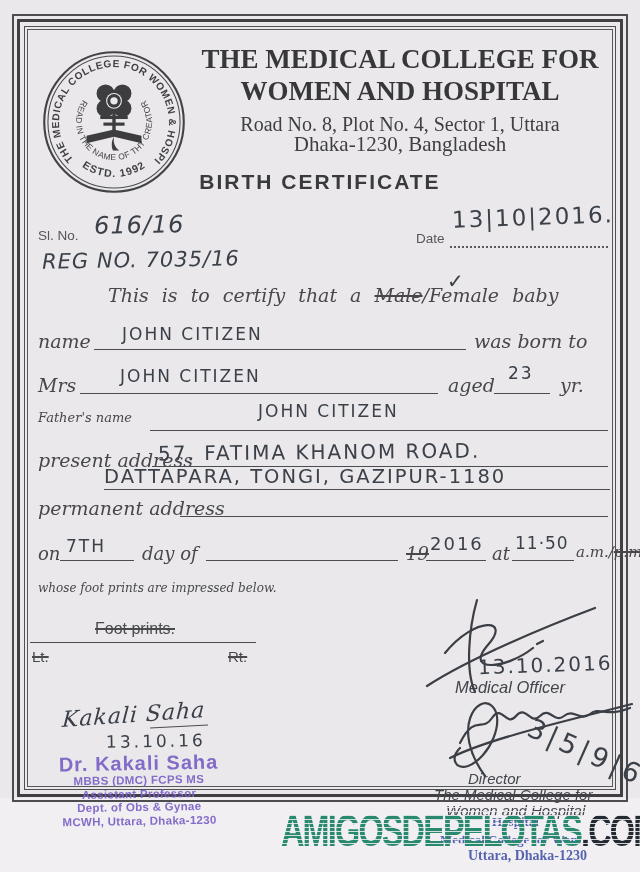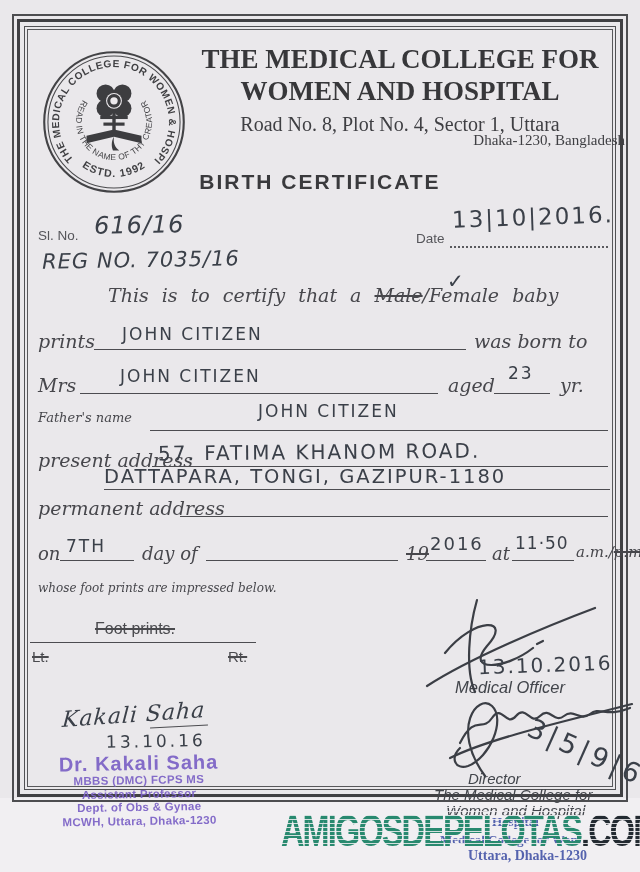--- a/index.html
+++ b/index.html
@@ -80,37 +80,37 @@
       <rect x="57" y="64" width="26" height="3.2"></rect>
       <rect x="60" y="70.5" width="20" height="3"></rect>
       <path d="M44,83 L70,77 L96,83 L96,90 L70,84 L44,90 Z"></path>
       <path d="M70,84 C69,90 71,94 75,97 L69,97 C67,92 68,87 70,84 Z"></path>
     </g>
   </svg>
 
   <div class="abs z2 title-serif" style="left:175px;top:44px;width:450px;text-align:center;font-size:27px;">THE MEDICAL COLLEGE FOR</div>
   <div class="abs z2 title-serif" style="left:175px;top:76px;width:450px;text-align:center;font-size:27px;">WOMEN AND HOSPITAL</div>
   <div class="abs z2 addr" style="left:175px;top:113px;width:450px;text-align:center;font-size:20px;">Road No. 8, Plot No. 4, Sector 1, Uttara</div>
-  <div class="abs z2 addr" style="left:175px;top:132px;width:450px;text-align:right;font-size:15px;">Dhaka-1230, Bangladesh</div>
+  <div class="abs z2 addr" style="left:175px;top:132px;width:450px;text-align:center;font-size:21px;">Dhaka-1230, Bangladesh</div>
   <div class="abs z2 big-title" style="left:40px;top:170px;width:560px;text-align:center;font-size:21px;">BIRTH CERTIFICATE</div>
 
   <div class="abs z2 print" style="left:38px;top:228px;font-size:13.5px;">Sl. No.</div>
   <div class="abs z3 hand-cur" style="left:94px;top:211px;font-size:24px;transform:rotate(-1deg);">616/16</div>
   <div class="abs z2 print" style="left:416px;top:231px;font-size:13.5px;">Date</div>
   <div class="abs z2 dotted" style="left:450px;top:228px;width:158px;height:18px;"></div>
   <div class="abs z3 hand" style="left:452px;top:204px;font-size:23px;transform:rotate(-2deg);">13|10|2016.</div>
   <div class="abs z3 hand-cur" style="left:42px;top:248px;font-size:21px;transform:rotate(-1deg);">REG NO. 7035/16</div>
 
   <div class="abs z2 script" style="left:108px;top:284px;width:510px;font-size:19px;word-spacing:7px;white-space:nowrap;">
     <span>This is to certify that a</span>
     <span class="strike">Male</span><span>/</span><span style="position:relative;"><span>Female</span><span class="check">✓</span></span>
     <span>baby</span>
   </div>
 
-  <div class="abs z2 script" style="left:38px;top:330px;font-size:19px;">prints</div>
+  <div class="abs z2 script" style="left:38px;top:330px;font-size:19px;">name</div>
   <div class="rule" style="left:94px;top:349px;width:372px;"></div>
   <div class="abs z3 hand" style="left:122px;top:324px;font-size:17px;">JOHN CITIZEN</div>
   <div class="abs z2 script" style="left:474px;top:330px;font-size:19px;">was born to</div>
 
   <div class="abs z2 script" style="left:38px;top:374px;font-size:19px;">Mrs</div>
   <div class="rule" style="left:80px;top:393px;width:358px;"></div>
   <div class="abs z3 hand" style="left:120px;top:366px;font-size:17px;">JOHN CITIZEN</div>
   <div class="abs z2 script" style="left:448px;top:374px;font-size:19px;">aged</div>
   <div class="rule" style="left:494px;top:393px;width:56px;"></div>
   <div class="abs z3 hand" style="left:508px;top:363px;font-size:17px;">23</div>

